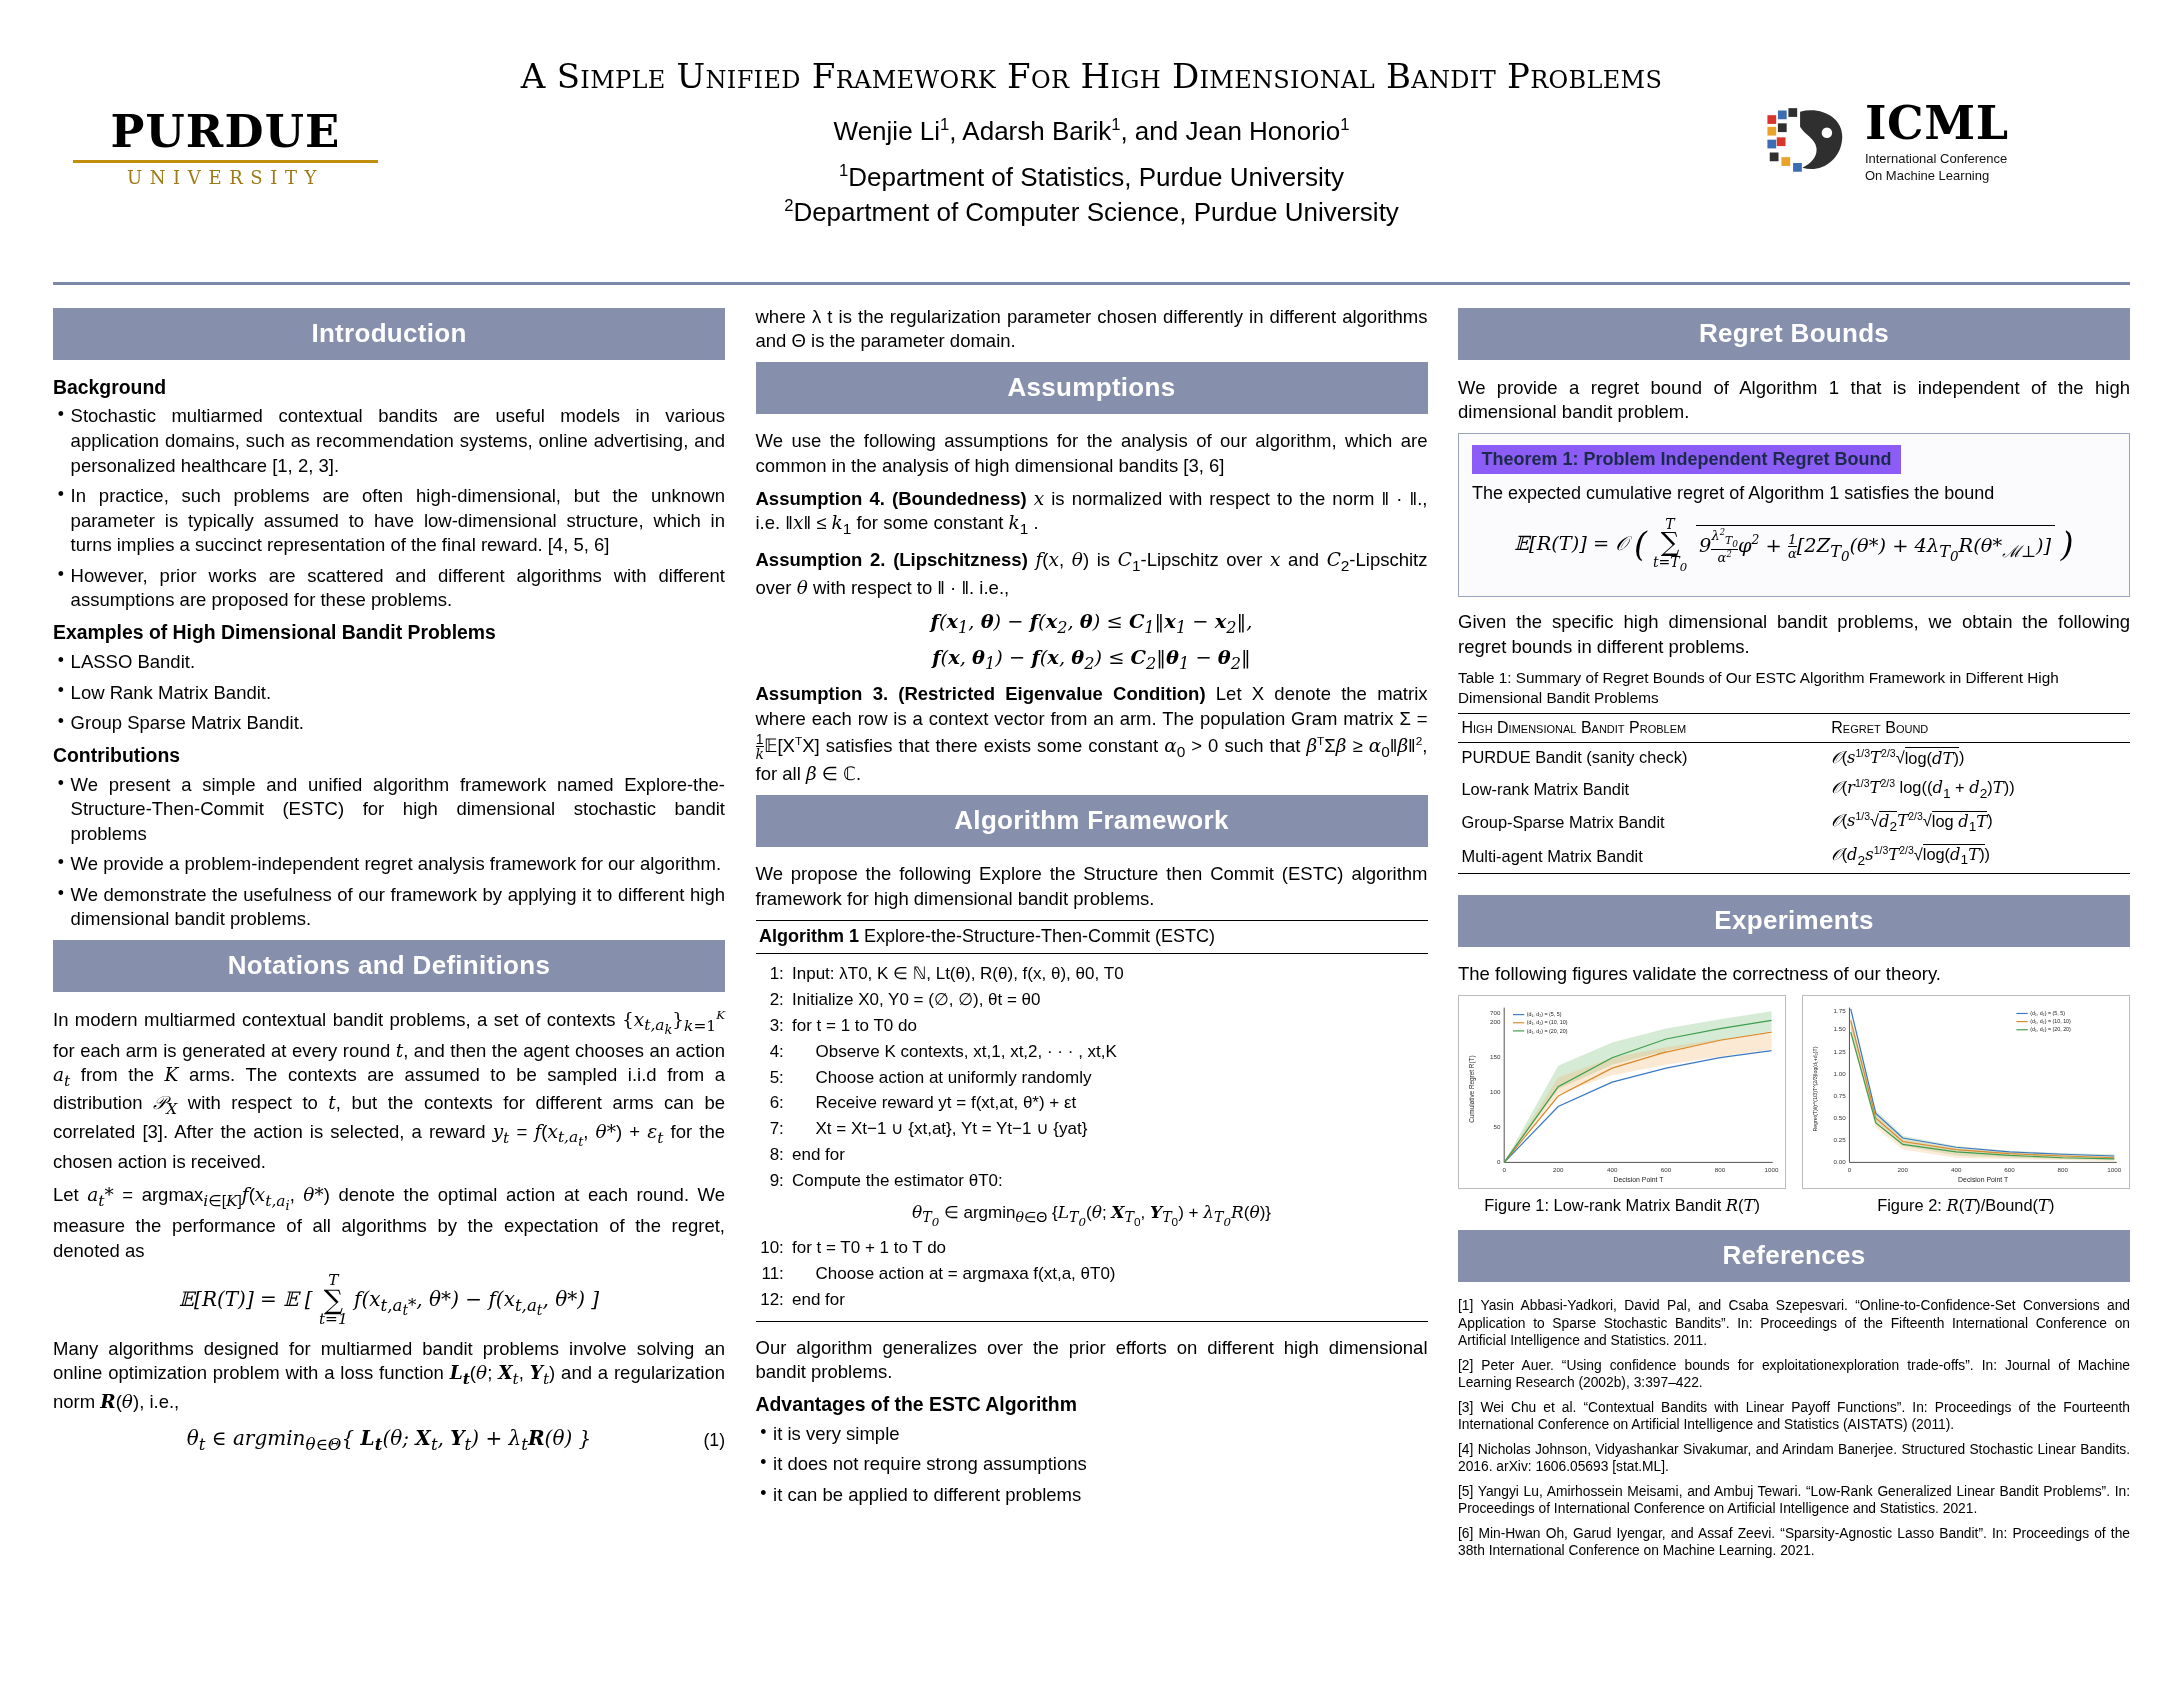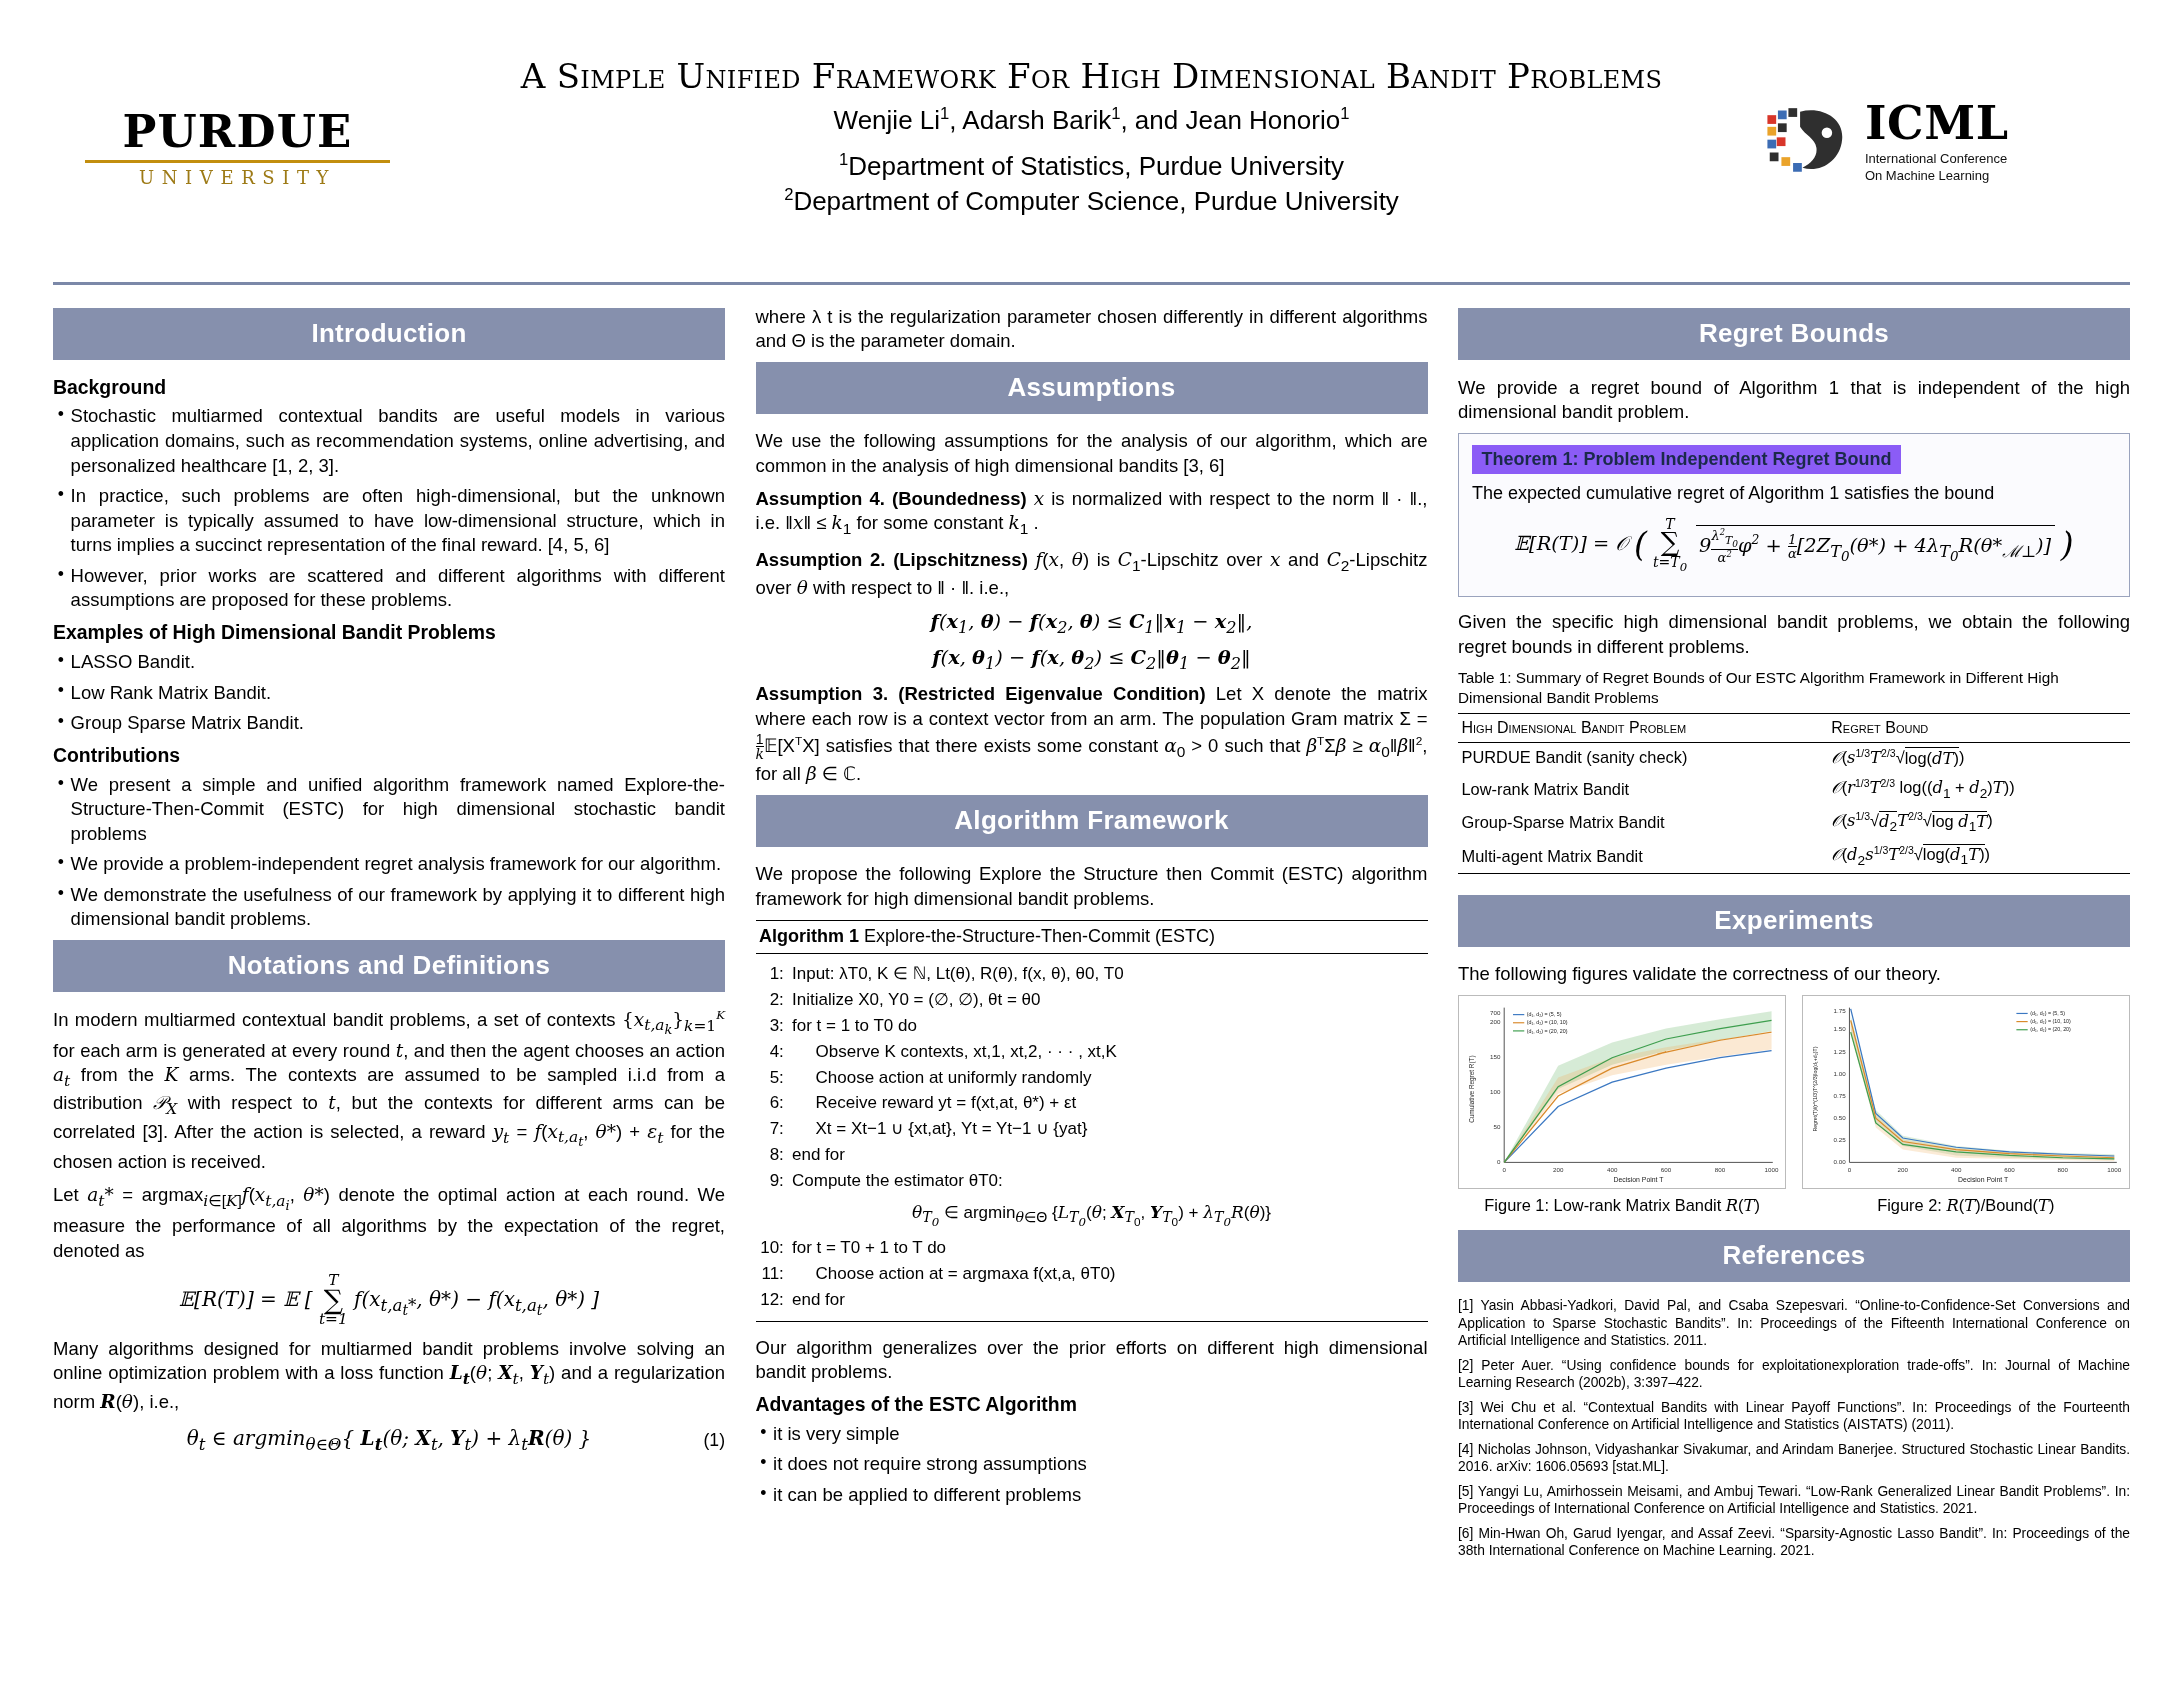--- a/index.html
+++ b/index.html
@@ -20,26 +20,26 @@
   .title {
     text-align:center;
     font-size: 34px;
     letter-spacing: 0.3px;
     padding-top: 56px;
     font-variant: small-caps;
     text-transform: capitalize;
     font-family: "DejaVu Serif", serif;
     font-weight: 400;
   }
-  .authors { text-align:center; font-size: 26px; margin-top: 8px; }
+  .authors { text-align:center; font-size: 26px; margin-top: 19px; }
   .affil { text-align:center; font-size: 26px; margin-top: 13px; line-height: 1.35; }
   sup { font-size: 0.64em; vertical-align: super; }
 
   
-  .purdue-logo { position:absolute; left: 32px; top: 109px; width: 305px; text-align:center; }
+  .purdue-logo { position:absolute; left: 20px; top: 109px; width: 305px; text-align:center; }
   .purdue-word {
     font-family: "DejaVu Serif", serif;
     font-weight: bold; font-size: 45px; letter-spacing: 1.2px; color:#000;
     line-height: 1;
   }
   .purdue-rule { height: 2.9px; background:#C28E0E; margin: 5.9px 0 4.7px 0; }
   .purdue-sub {
     font-family: "DejaVu Serif", serif; font-size: 18px; letter-spacing: 7.6px; color:#9d7a16;
   }
 

